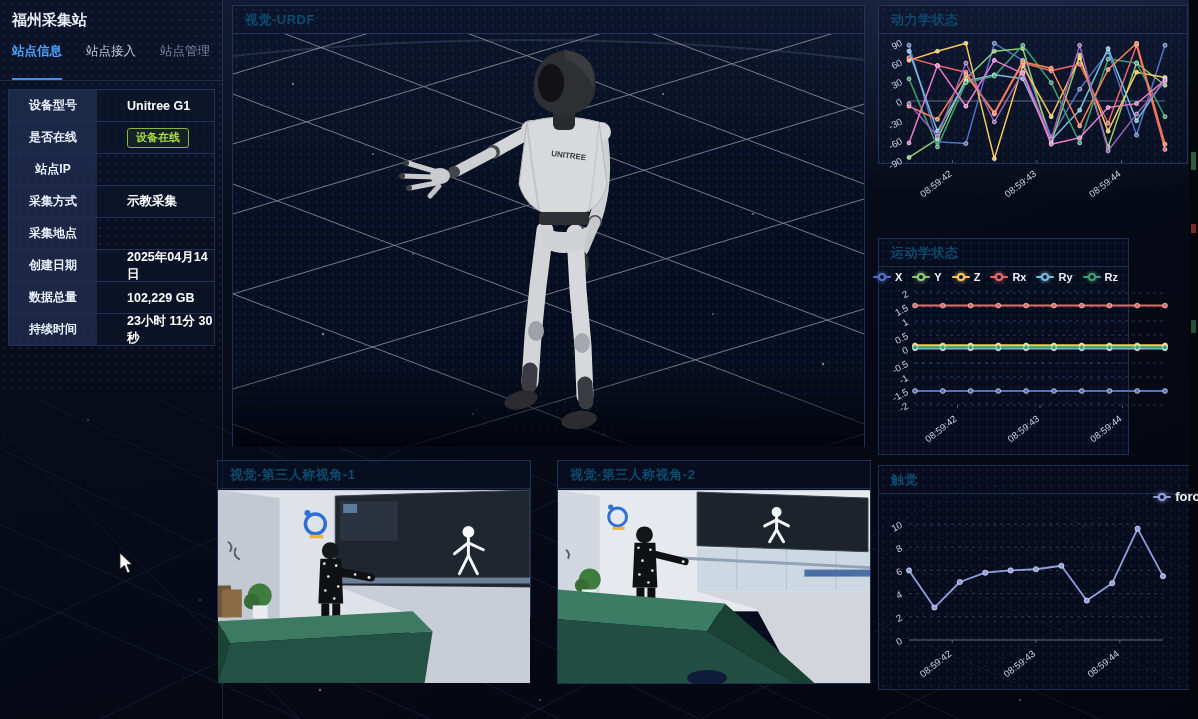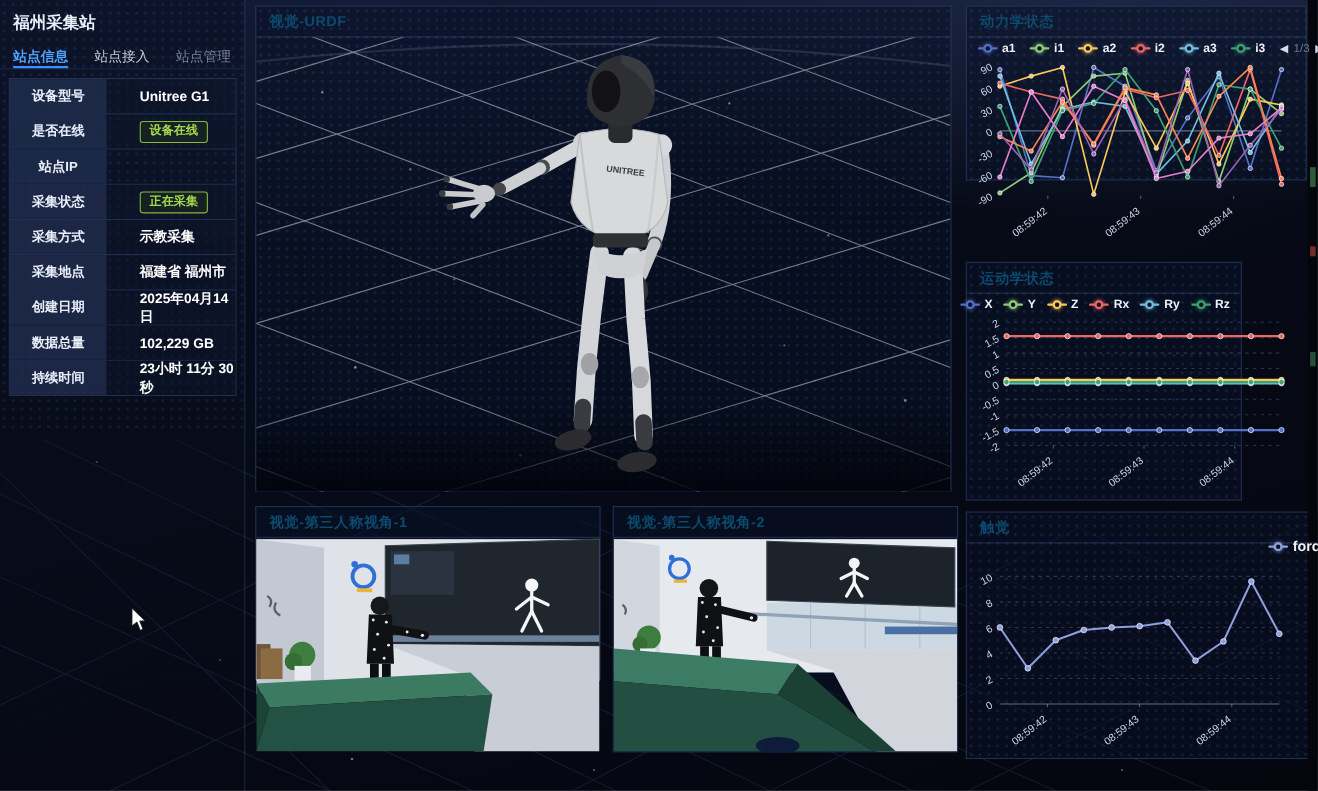--- a/index.html
+++ b/index.html
@@ -27,21 +27,21 @@
   .pbody{position:relative;z-index:2}
 
   
   .sidebar{position:absolute;left:0;top:0;width:222px;height:719px;
     background:linear-gradient(180deg,rgba(12,19,40,.92) 0%,rgba(8,13,28,.35) 55%,rgba(4,8,18,0) 100%)}
   .sidebar::before{content:"";position:absolute;inset:0 0 45% 0;pointer-events:none;
     background-image:radial-gradient(circle, rgba(96,128,210,.14) 1px, transparent 1.4px);
     background-size:8px 8px}
   .app-title{padding:11px 12px 6px;font-size:15px;font-weight:bold;position:relative}
   .tabs{display:flex;gap:24px;padding:7px 12px 0;border-bottom:1px solid rgba(80,110,170,.25);position:relative}
-  .tab{font-size:12.5px;color:#c3cbdb;padding-bottom:0;cursor:pointer;white-space:nowrap}
+  .tab{font-size:12.5px;color:#c3cbdb;padding-bottom:18px;cursor:pointer;white-space:nowrap}
   .tab.active{color:#4da3ff;border-bottom:2px solid #3f8cff;font-weight:bold}
   .tab.dim{color:#77829a}
   .info-table{margin:8px 7px 0 8px;border:1px solid rgba(52,76,128,.55);border-bottom:none;position:relative}
   .trow{display:flex;height:31px;border-bottom:1px solid rgba(52,76,128,.55)}
   .tlabel{width:88px;background:rgba(32,46,80,.78);display:flex;align-items:center;justify-content:center;
     font-size:12px;font-weight:bold;color:#eaf0fa}
   .tvalue{flex:1;display:flex;align-items:center;padding-left:30px;font-size:12.5px;font-weight:bold;
     background:rgba(13,21,42,.55);color:#fff}
   .badge{border:1px solid #86b93e;color:#a4d84e;font-size:11px;line-height:1;padding:3px 8px 4px;
     border-radius:3px;background:rgba(46,70,22,.28);font-weight:bold}
@@ -112,32 +112,25 @@
       <div class="trow">
         <div class="tlabel">是否在线</div>
         <div class="tvalue">
           <span class="badge">设备在线</span>
         </div>
       </div>
       <div class="trow">
         <div class="tlabel">站点IP</div>
       </div>
       <div class="trow">
-        <div class="tlabel">采集状态</div>
-        <div class="tvalue">
-          <span class="badge">正在采集</span>
-        </div>
-      </div>
-      <div class="trow">
         <div class="tlabel">采集方式</div>
         <div class="tvalue">示教采集</div>
       </div>
       <div class="trow">
         <div class="tlabel">采集地点</div>
-        <div class="tvalue">福建省 福州市</div>
       </div>
       <div class="trow">
         <div class="tlabel">创建日期</div>
         <div class="tvalue">2025年04月14日</div>
       </div>
       <div class="trow">
         <div class="tlabel">数据总量</div>
         <div class="tvalue">102,229 GB</div>
       </div>
       <div class="trow">
@@ -232,21 +225,21 @@
         <path d="M301,62 Q297,22 332,16 Q367,20 362,58 Q358,78 332,82 Q307,78 301,62 Z" fill="#2e2f33"></path>
         <path d="M332,16 Q364,20 361,54 Q352,34 332,24 Z" fill="#45464c" opacity=".55"></path>
         <ellipse cx="318" cy="49" rx="13" ry="19" fill="#121215"></ellipse>
 
         <text x="318" y="122" font-size="8" font-weight="bold" fill="#3a3b40" transform="rotate(7 318 122)">UNITREE</text>
       </g>
     </svg>
   </div>
 </div>
 
-<div class="panel" id="cam1" style="left:232px;top:460px;width:314px;height:158px">
+<div class="panel" id="cam1" style="left:217px;top:460px;width:314px;height:158px">
   <div class="phead">视觉-第三人称视角-1</div>
   <div class="pbody">
     <svg width="312" height="195" viewBox="0 0 314 194">
       <rect x="0" y="0" width="314" height="130" fill="#dfe3e9"></rect>
       <polygon points="0,0 62,8 62,130 0,142" fill="#c3c9d2"></polygon>
       <path d="M10,52 q6,4 2,10 M18,58 q-4,8 4,12" stroke="#5a5f6a" stroke-width="2" fill="none"></path>
 
       <polygon points="118,6 314,0 314,98 118,96" fill="#20262e" stroke="#39434f" stroke-width="1"></polygon>
       <rect x="123" y="11" width="58" height="40" fill="#2b3340"></rect>
       <rect x="126" y="14" width="14" height="9" fill="#5a7da0"></rect>
@@ -357,35 +350,20 @@
       <polygon points="0,100 168,114 150,142 0,130" fill="#3d7c64"></polygon>
       <polygon points="0,130 150,142 238,194 0,194" fill="#224f41"></polygon>
       <polygon points="150,142 168,114 258,194 238,194" fill="#1b4034"></polygon>
       <ellipse cx="150" cy="189" rx="20" ry="8" fill="#0e1c3a"></ellipse>
     </svg>
   </div>
 </div>
 
 <div class="panel dotted" id="dyn" style="left:878px;top:5px;width:310px;height:159px">
   <div class="phead">动力学状态</div>
-  <div class="legend-row">
-    <span style="display:inline-flex;gap:13px">
-        <span class="litem"><i class="lpill" style="--c: #5470c6;"></i>a1</span>
-        <span class="litem"><i class="lpill" style="--c: #91cc75;"></i>i1</span>
-        <span class="litem"><i class="lpill" style="--c: #fac858;"></i>a2</span>
-        <span class="litem"><i class="lpill" style="--c: #ee6666;"></i>i2</span>
-        <span class="litem"><i class="lpill" style="--c: #73c0de;"></i>a3</span>
-        <span class="litem"><i class="lpill" style="--c: #3ba272;"></i>i3</span>
-      </span>
-    <span class="pager">
-      <span class="arrow">◀</span>
-      <span>1/3</span>
-      <span class="arrow">▶</span>
-    </span>
-  </div>
   <div class="pbody">
     <svg width="296" height="166">
         <text x="24" y="11" text-anchor="end" class="tick" transform="rotate(-28 24 11)">90</text>
         <text x="24" y="30.66666666666666" text-anchor="end" class="tick" transform="rotate(-28 24 30.66666666666666)">60</text>
         <text x="24" y="50.333333333333336" text-anchor="end" class="tick" transform="rotate(-28 24 50.333333333333336)">30</text>
         <line x1="30" x2="286" y1="67" y2="67" stroke="rgba(190,200,225,.5)" stroke-width="1"></line>
         <text x="24" y="70" text-anchor="end" class="tick" transform="rotate(-28 24 70)">0</text>
         <text x="24" y="89.66666666666667" text-anchor="end" class="tick" transform="rotate(-28 24 89.66666666666667)">-30</text>
         <text x="24" y="109.33333333333334" text-anchor="end" class="tick" transform="rotate(-28 24 109.33333333333334)">-60</text>
         <text x="24" y="129" text-anchor="end" class="tick" transform="rotate(-28 24 129)">-90</text>

